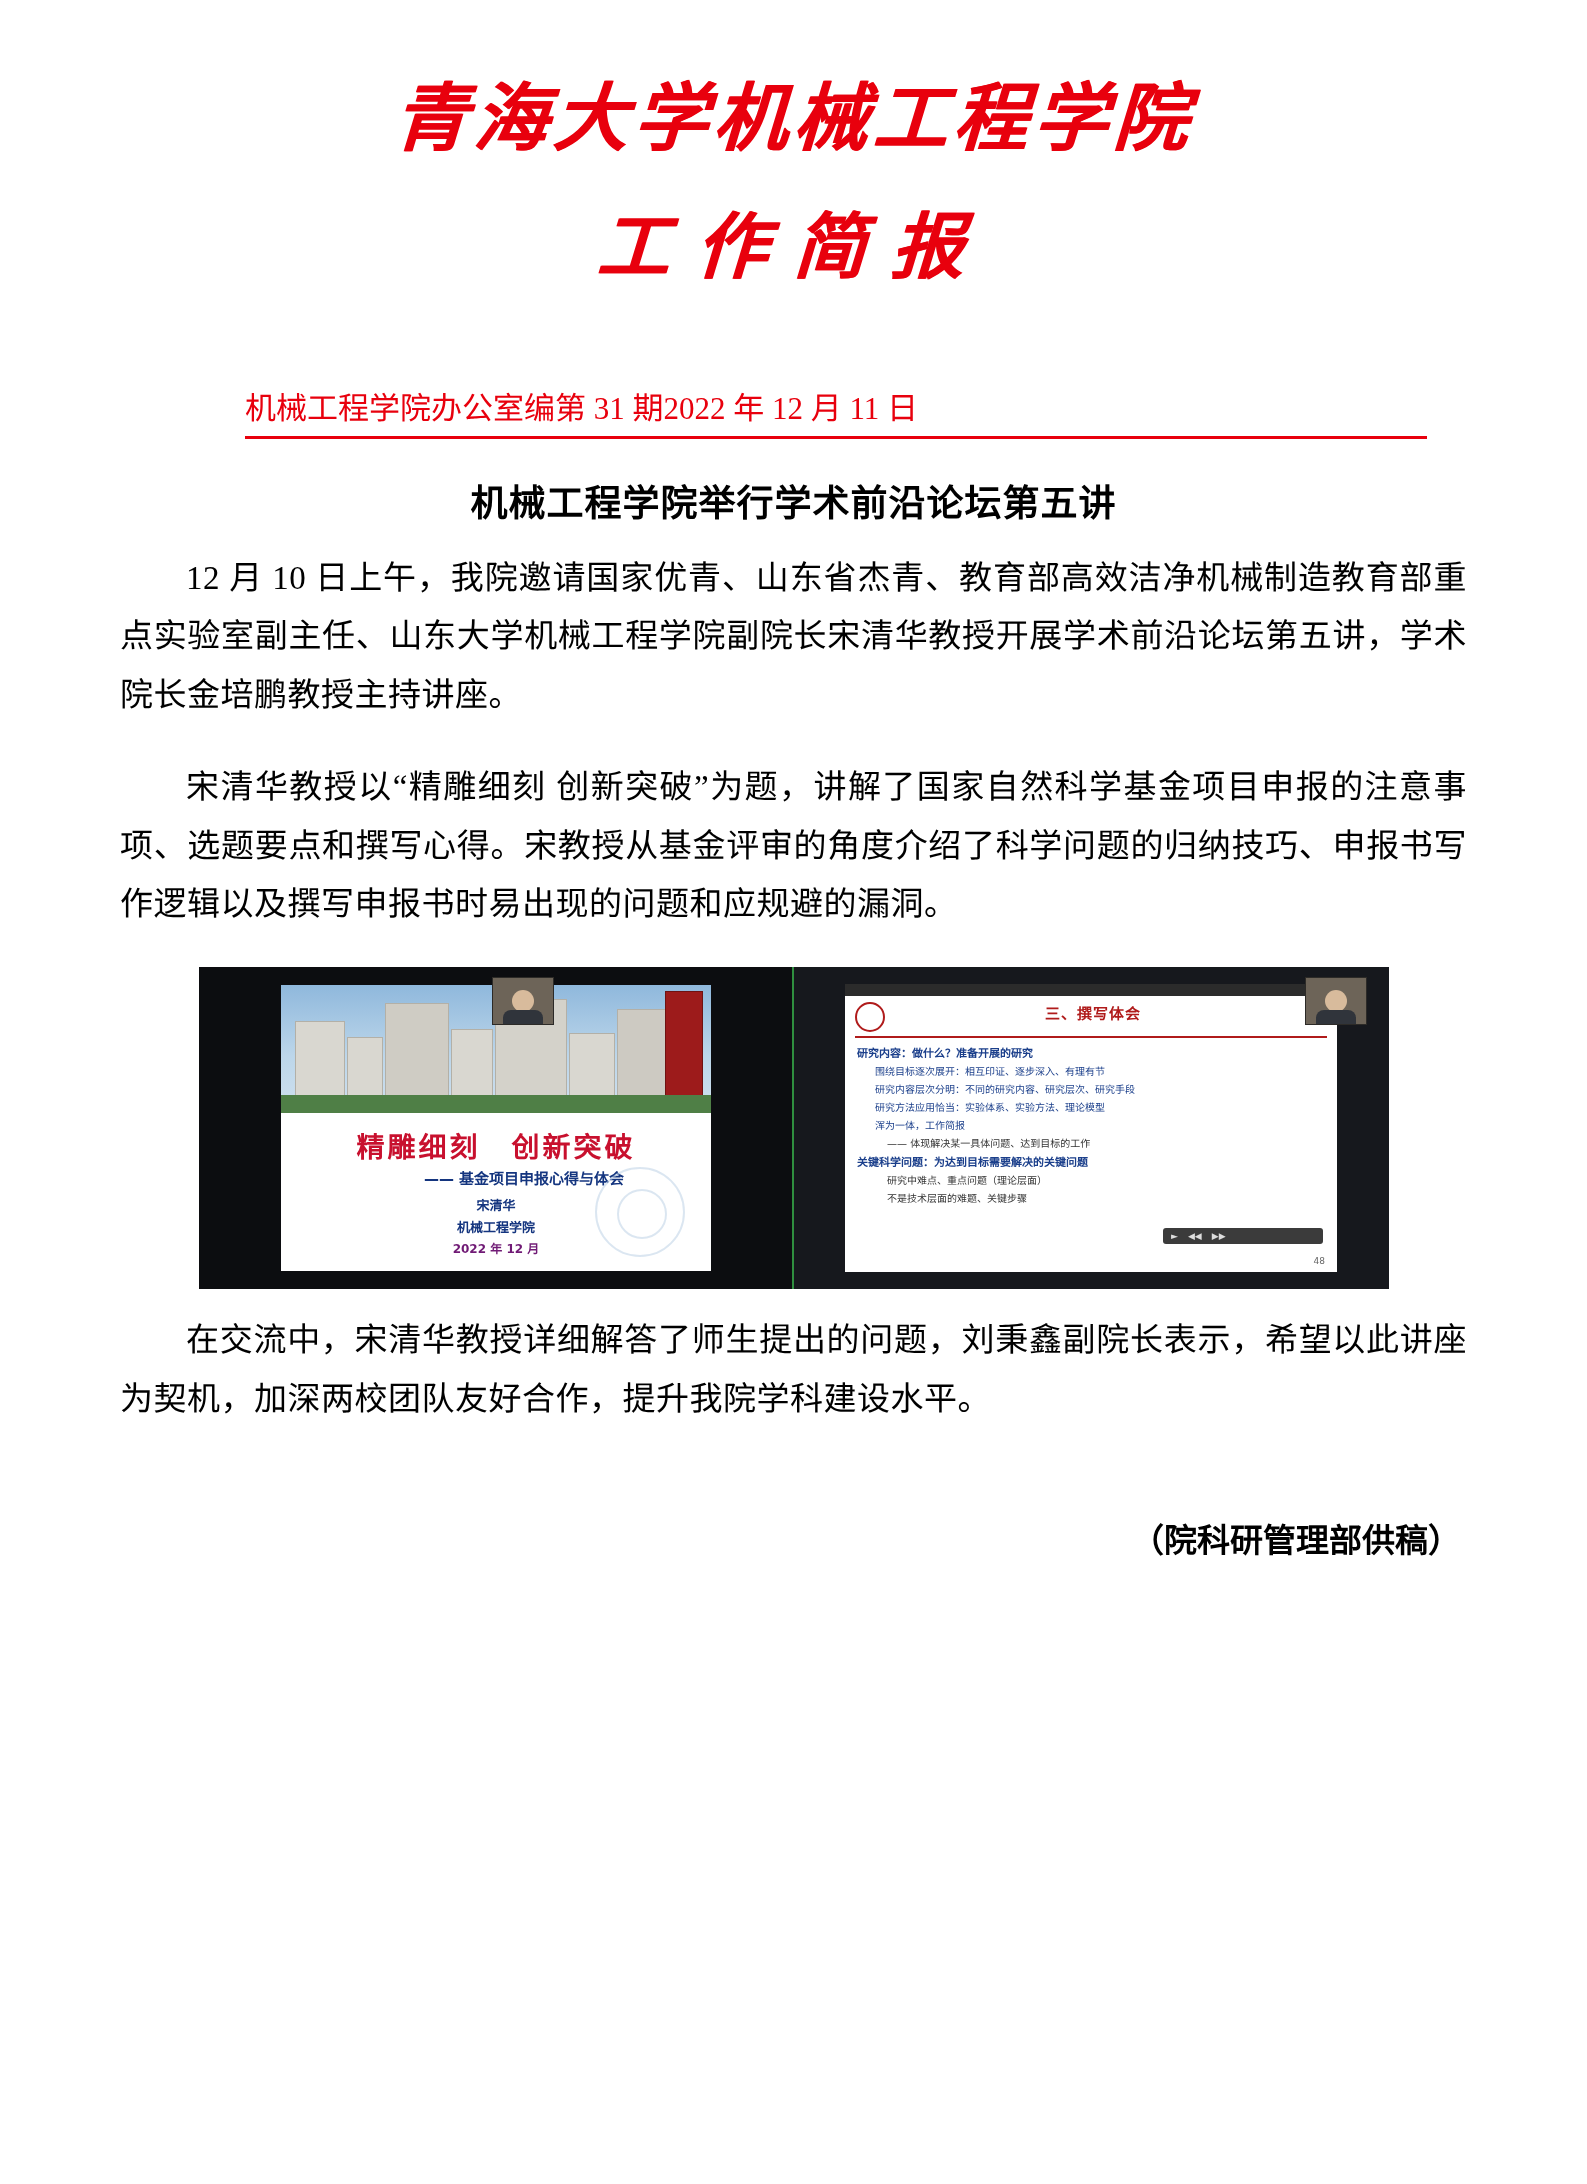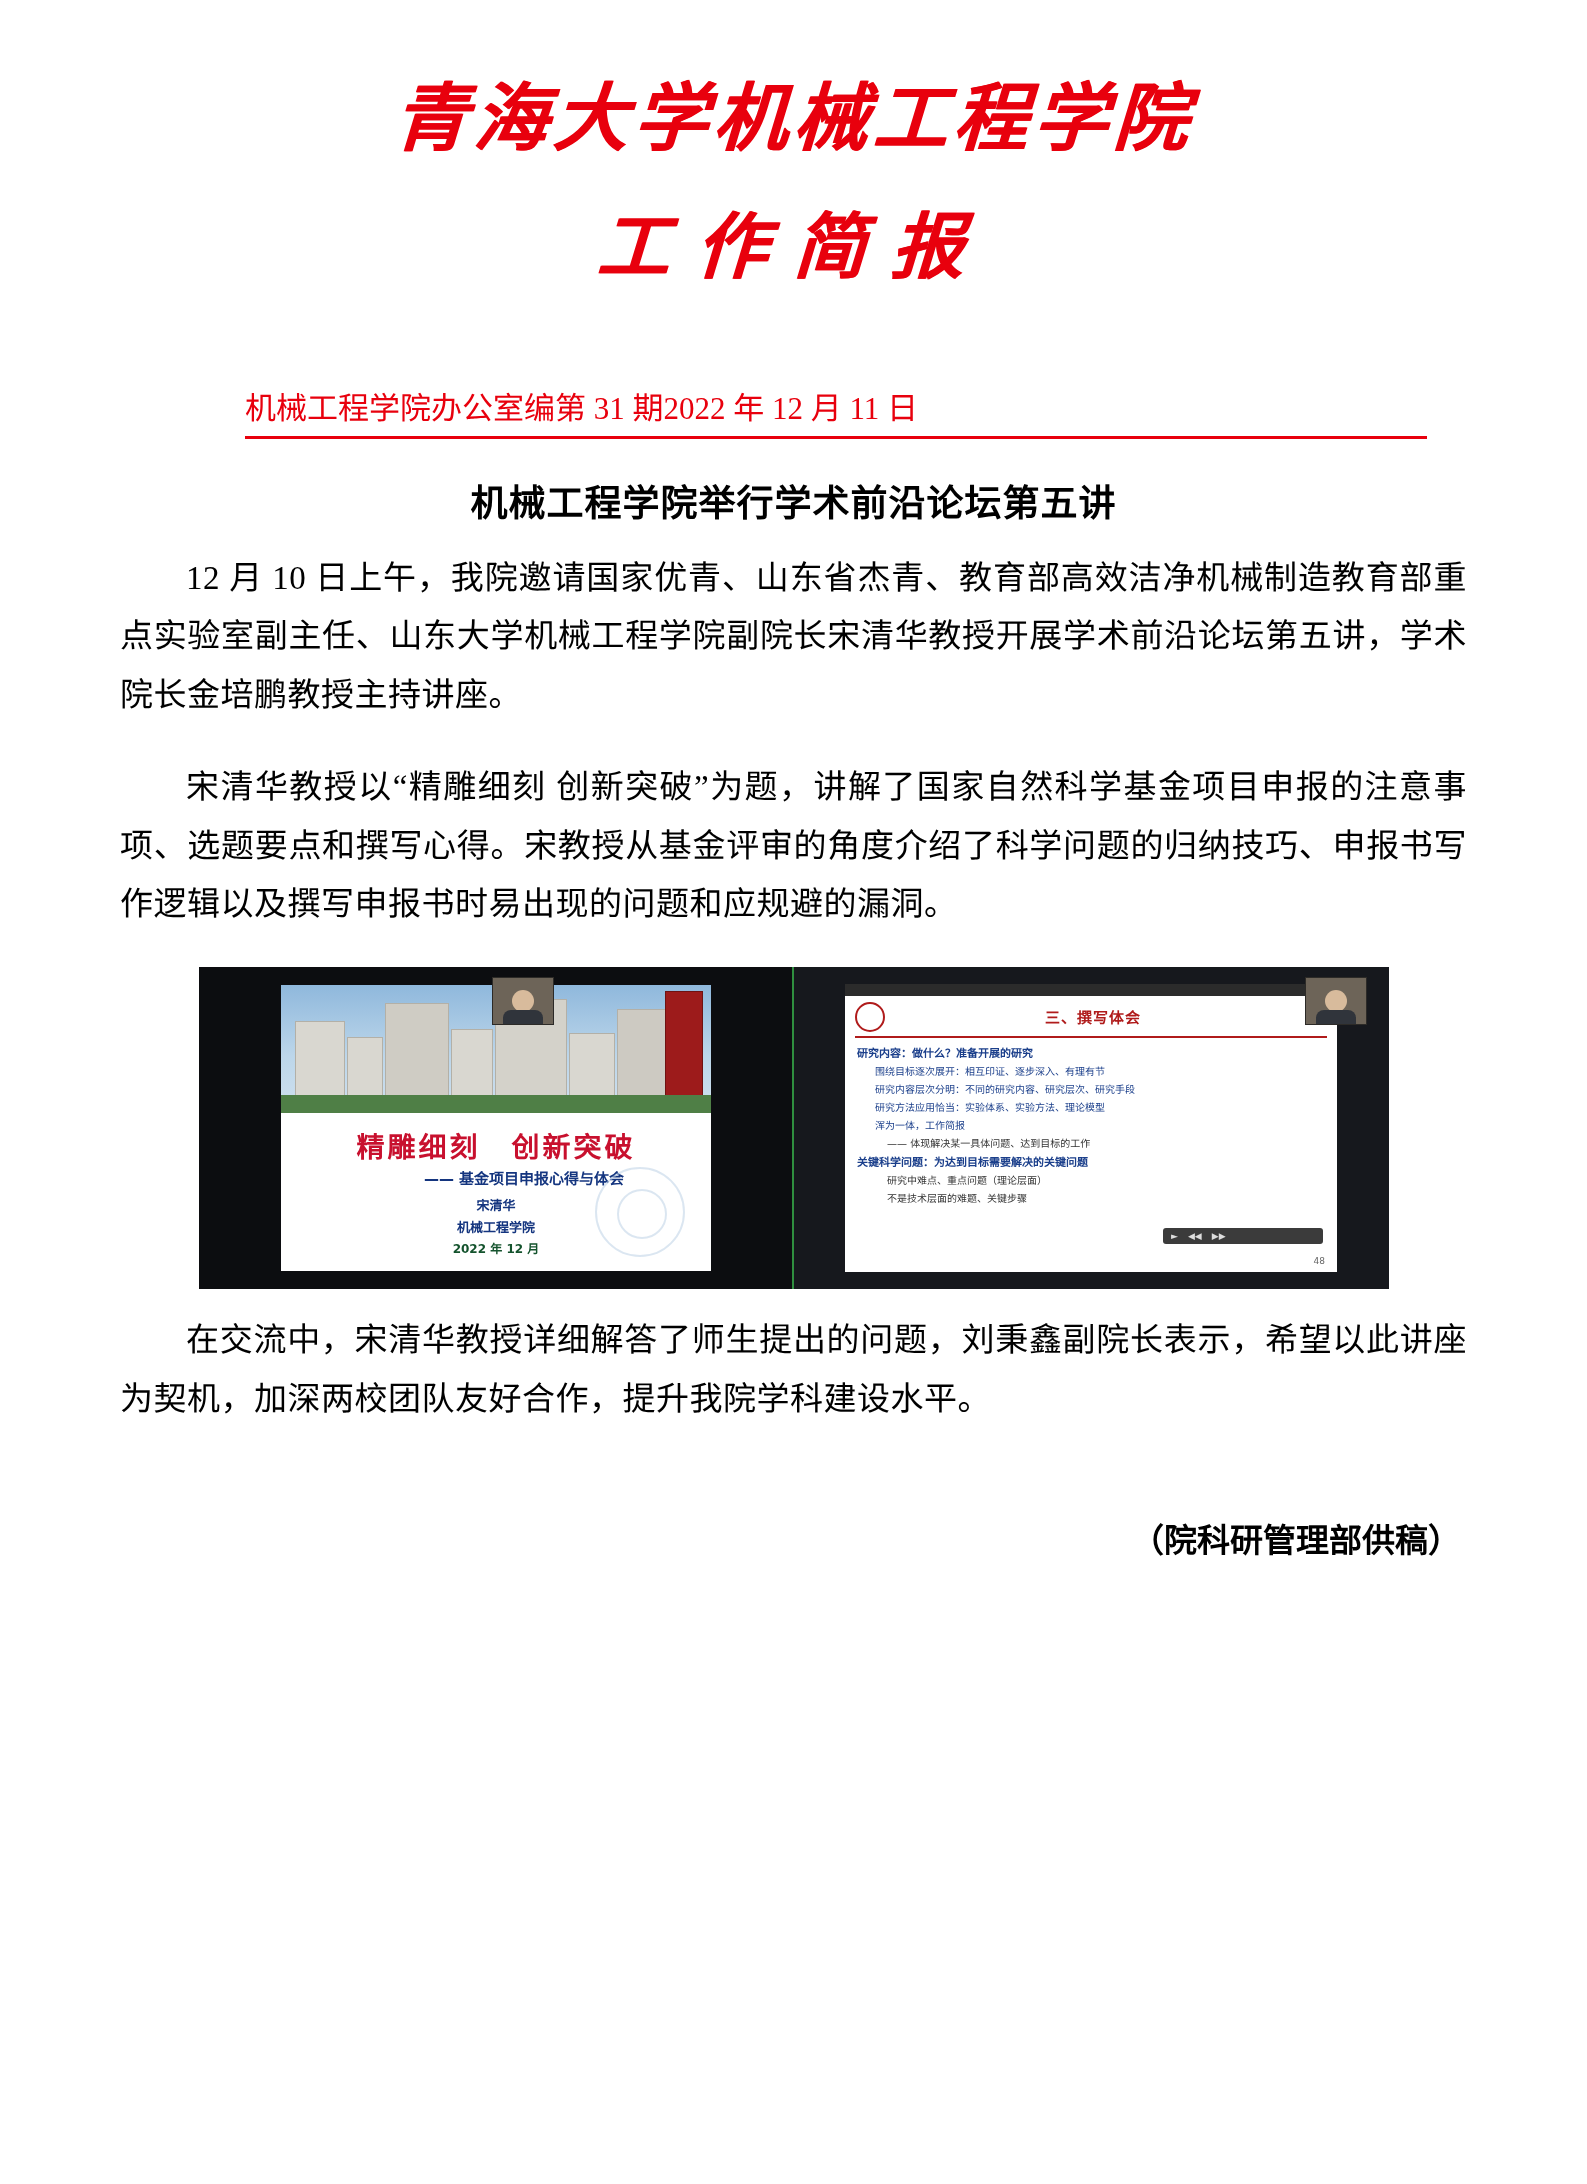--- a/index.html
+++ b/index.html
@@ -183,21 +183,21 @@
     text-align: center;
     color: #14357f;
     font-size: 13px;
     font-weight: 700;
     font-family: "DejaVu Sans", "Liberation Sans", sans-serif;
   }
   .slide-date-cn {
     position: absolute;
     top: 254px; left: 0; right: 0;
     text-align: center;
-    color: #14532d;
+    color: #701a75;
     font-size: 12px;
     font-weight: 700;
     font-family: "DejaVu Sans", "Liberation Sans", sans-serif;
   }
   .watermark-seal {
     position: absolute;
     right: 26px; bottom: 14px;
     width: 86px; height: 86px;
     border: 2px solid #bfd3e6;
     border-radius: 50%;
@@ -214,21 +214,21 @@
     height: 288px;
     background: #ffffff;
     position: relative;
     overflow: hidden;
     font-family: "DejaVu Sans", "Liberation Sans", sans-serif;
   }
   .sr-topbar {
     height: 12px; background:#2b2b2b; width:100%;
   }
   .sr-head {
-    display:flex; align-items:center; gap:8px;
+    display:flex; align-items:flex-start; gap:8px;
     padding: 6px 10px 2px 10px;
   }
   .sr-seal {
     width: 26px; height: 26px; border-radius: 50%;
     border: 2px solid #b01b1b;
   }
   .sr-title {
     flex: 1; text-align:center;
     color: #b01b1b; font-weight: 700; font-size: 15px; letter-spacing:1px;
   }

